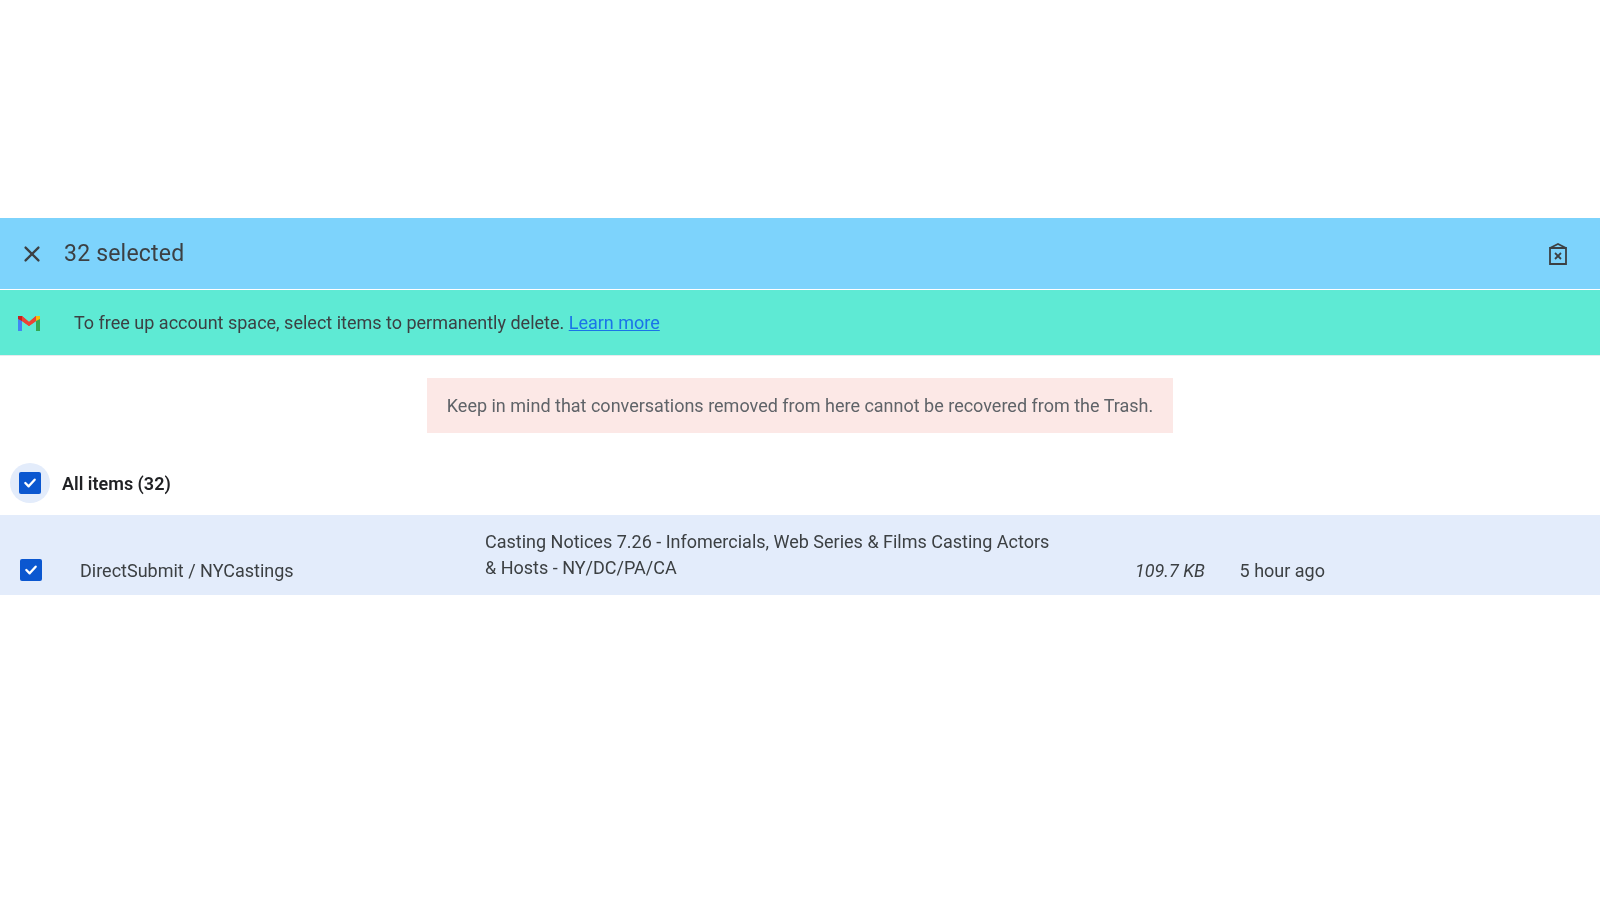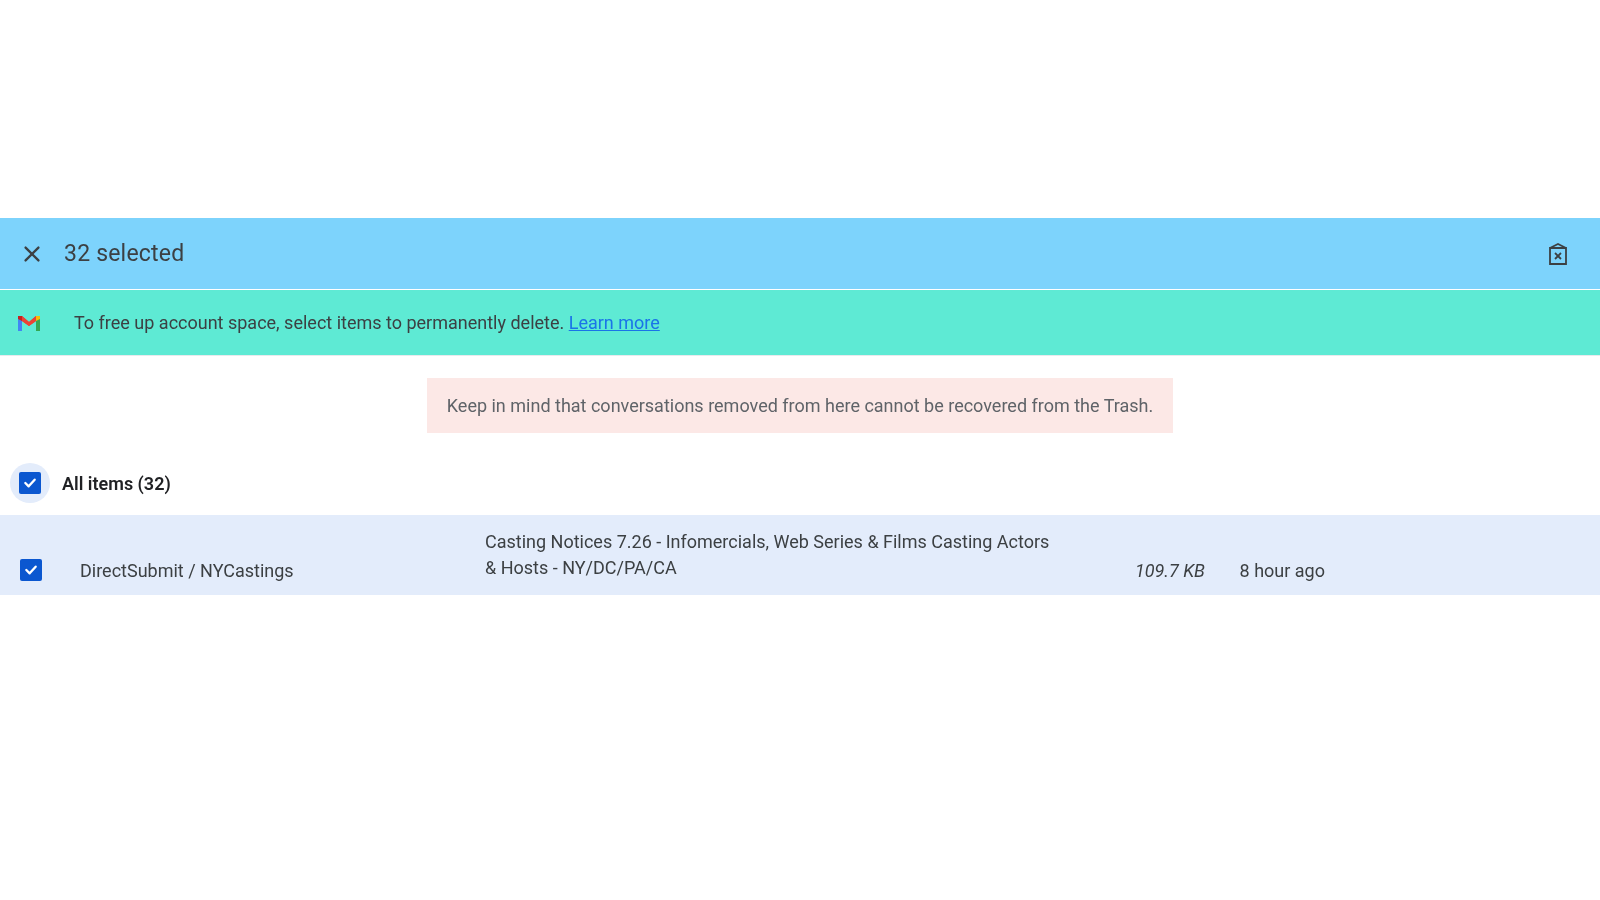--- a/index.html
+++ b/index.html
@@ -215,15 +215,15 @@
     <div class="email-checkbox-wrap">
       <div class="checkbox">
         <svg width="16" height="16" viewBox="0 0 24 24" fill="none" stroke="#fff" stroke-width="3.5" stroke-linecap="round" stroke-linejoin="round">
             <polyline points="5 12 10 17 19 7"></polyline>
           </svg>
       </div>
     </div>
     <div class="sender">DirectSubmit / NYCastings</div>
     <div class="subject">Casting Notices 7.26 - Infomercials, Web Series &amp; Films Casting Actors &amp; Hosts - NY/DC/PA/CA</div>
     <div class="size">109.7 KB</div>
-    <div class="time">8 hour ago</div>
+    <div class="time">5 hour ago</div>
   </div>
 </div>
 
 </body></html>

